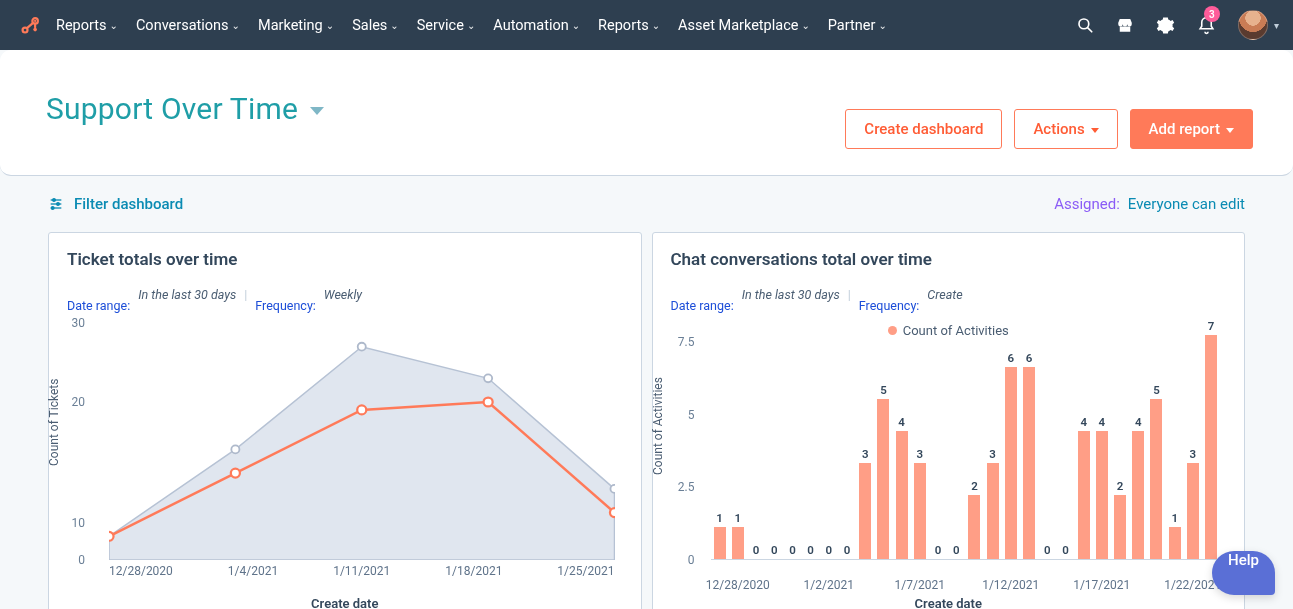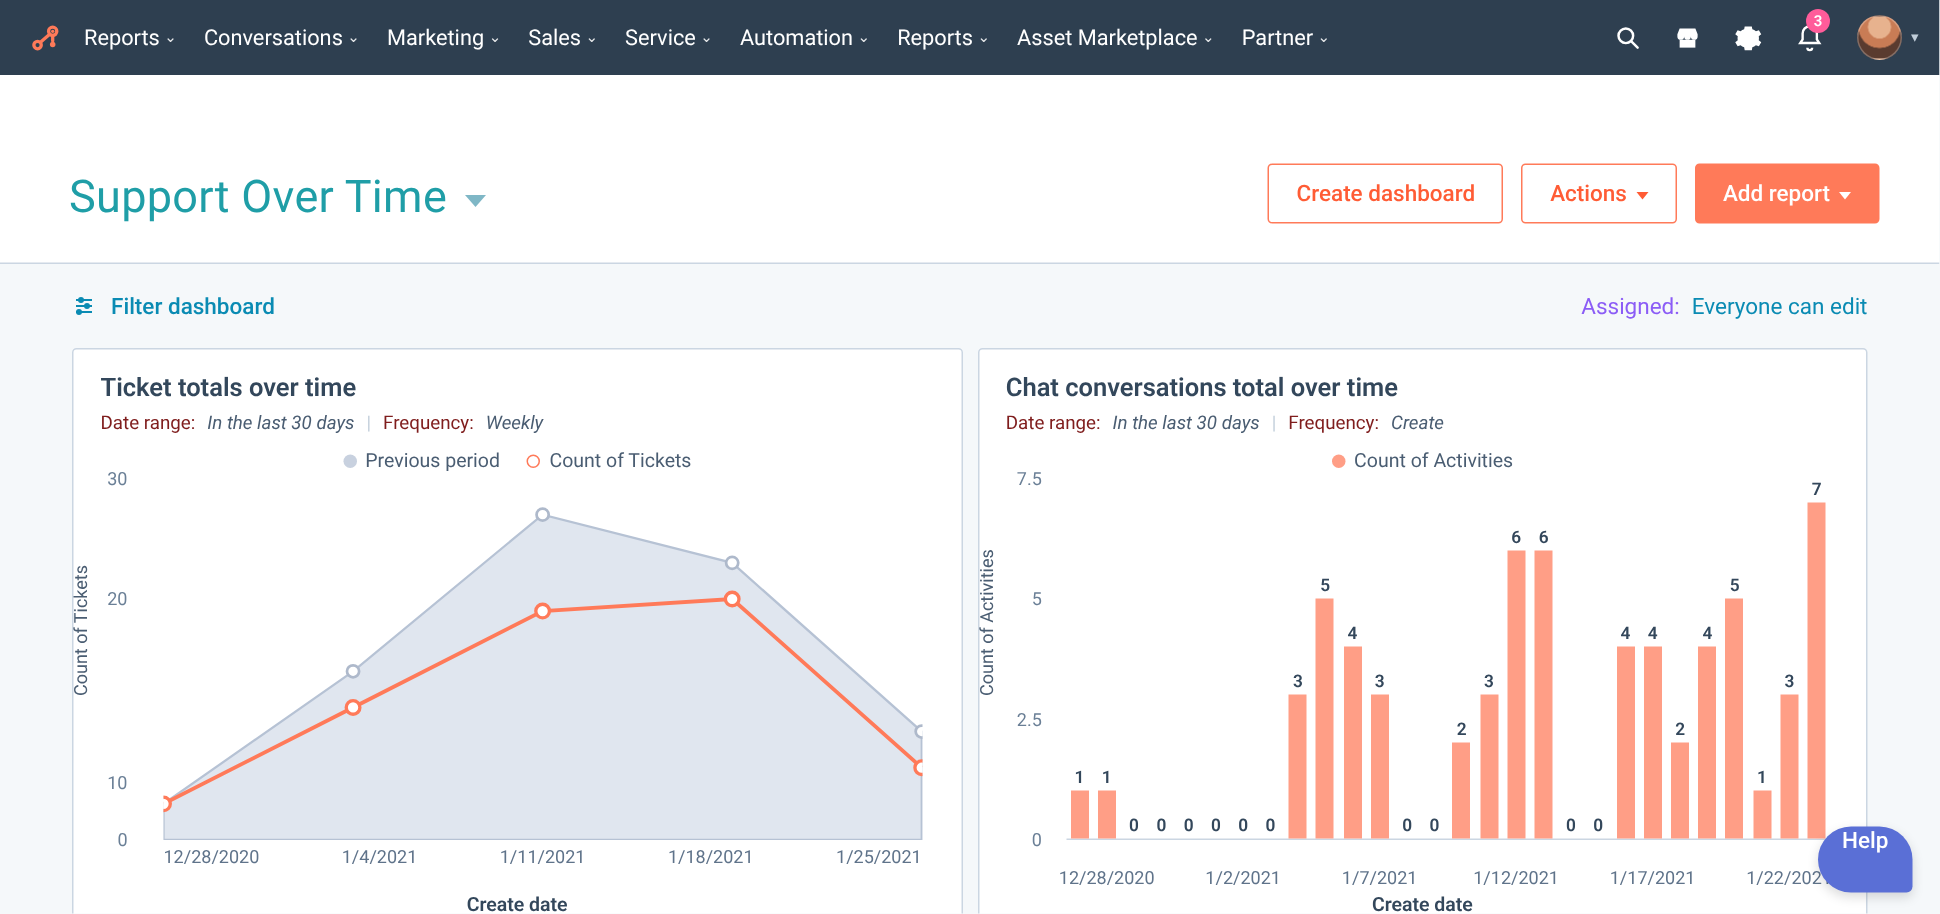--- a/index.html
+++ b/index.html
@@ -39,23 +39,24 @@
   .avatar {
     width:30px; height:30px; border-radius:50%;
     background: radial-gradient(circle at 50% 25%, #e7b28e 30%, #c97c55 31% 55%, #5a3b2f 56%);
     border:1px solid rgba(255,255,255,.25);
   }
   .avatar-chev { font-size:10px; color:#c0cdd9; margin-left:6px; }
 
   
   .page-header {
     background:#fff;
-    display:flex; align-items:flex-end;
+    display:flex; align-items:center;
     padding:18px 40px 26px 46px;
     border-bottom:1px solid #cbd6e2;
+    border-radius:11px;
   }
   .page-title-row { display:flex; align-items:center; gap:12px; cursor:pointer; }
   .page-title {
     font-size:30px; font-weight:400; color:#1f9ea7;
     letter-spacing:.2px;
   }
   .caret-down-lg {
     width:0; height:0; border-left:7px solid transparent; border-right:7px solid transparent;
     border-top:8px solid #7fb7c6; margin-top:4px;
   }
@@ -94,21 +95,21 @@
     height:388px;
     padding:16px 18px 8px 18px;
     box-shadow:0 0 0 rgba(0,0,0,0);
     display:flex; flex-direction:column;
   }
   .card-title { font-size:17px; font-weight:600; color:#33475b; margin-bottom:6px;}
   .card-meta {
     font-size:12.5px; color:#7c98b6; margin-bottom:10px;
     display:flex; align-items:center; gap:8px;
   }
-  .meta-k { color:#7f1d1d; }
+  .meta-k { color:#1d4ed8;margin-top:23px; }
   .meta-v { color:#4a5d72;font-style:italic; }
   .meta-sep { color:#c2cfdb; }
 
   .legend-row { display:flex; align-items:center; gap:18px; justify-content:center; font-size:13px; color:#4a5d72; margin-bottom:4px;}
   .legend-item { display:flex; align-items:center; gap:6px; }
   .legend-dot { width:9px; height:9px; border-radius:50%; }
   .legend-dot.hollow { border:1.5px solid currentColor; background:transparent; }
 
   .chart-wrap { flex:1; position:relative; }
   .axis-lbl-y {
@@ -290,30 +291,20 @@
 <div class="cards-row">
 
   <div class="card">
     <div class="card-title">Ticket totals over time</div>
     <div class="card-meta">
       <span class="meta-k">Date range:</span>
       <span class="meta-v">In the last 30 days</span>
       <span class="meta-sep">|</span>
       <span class="meta-k">Frequency:</span>
       <span class="meta-v">Weekly</span>
-    </div>
-    <div class="legend-row">
-      <div class="legend-item">
-        <span class="legend-dot" style="background:#c8d1df"></span>
-        <span>Previous period</span>
-      </div>
-      <div class="legend-item">
-        <span class="legend-dot hollow" style="color:#ff7a59"></span>
-        <span>Count of Tickets</span>
-      </div>
     </div>
     <div class="chart-wrap">
       <div class="axis-lbl-y">Count of Tickets</div>
       <div class="y-ticks" id="line-yticks">
           <span class="y-tick" style="top: 100%;">0</span>
           <span class="y-tick" style="top: 66.6667%; margin-top: 42px;">10</span>
           <span class="y-tick" style="top: 33.3333%;">20</span>
           <span class="y-tick" style="top: 0%;">30</span>
         </div>
       <div class="line-plot" id="line-plot">

